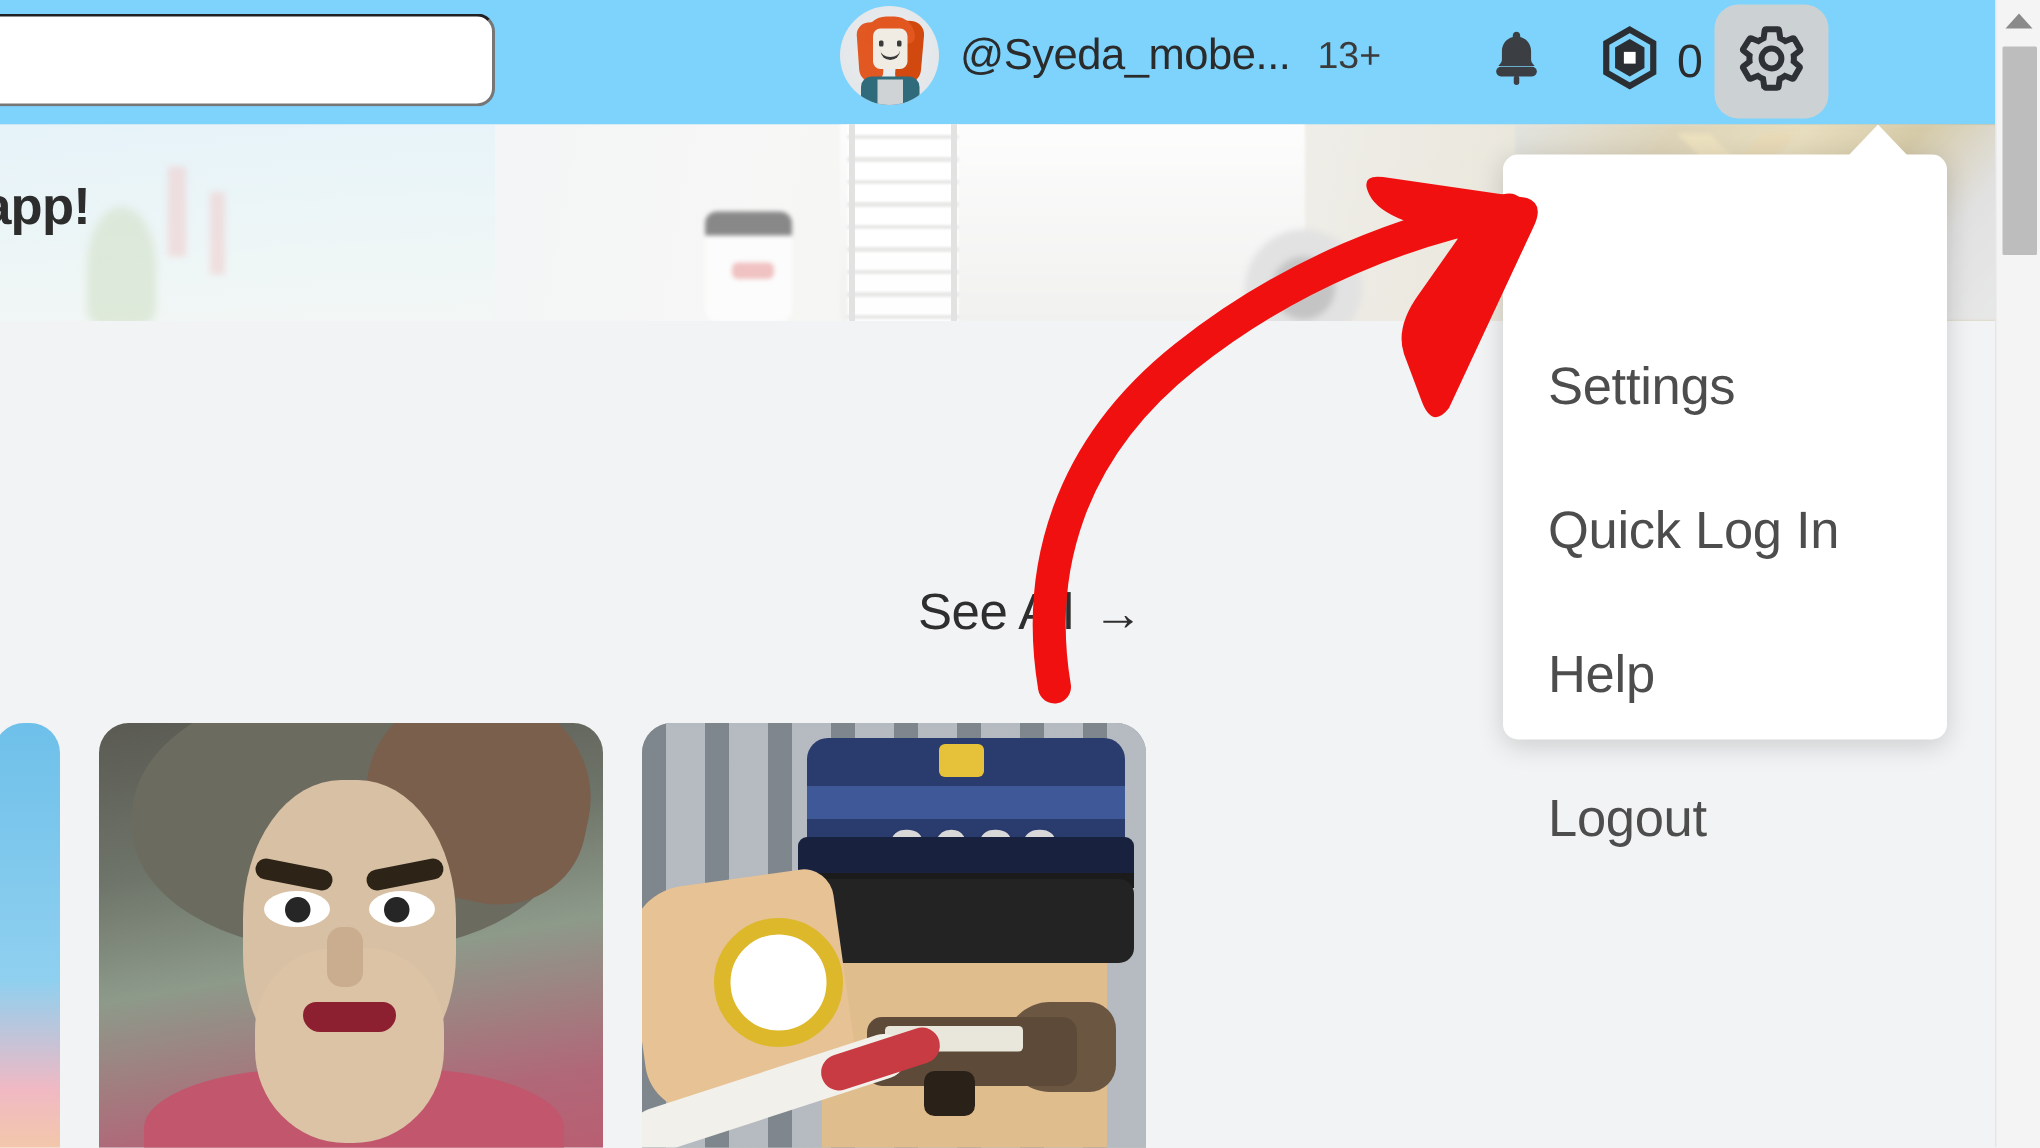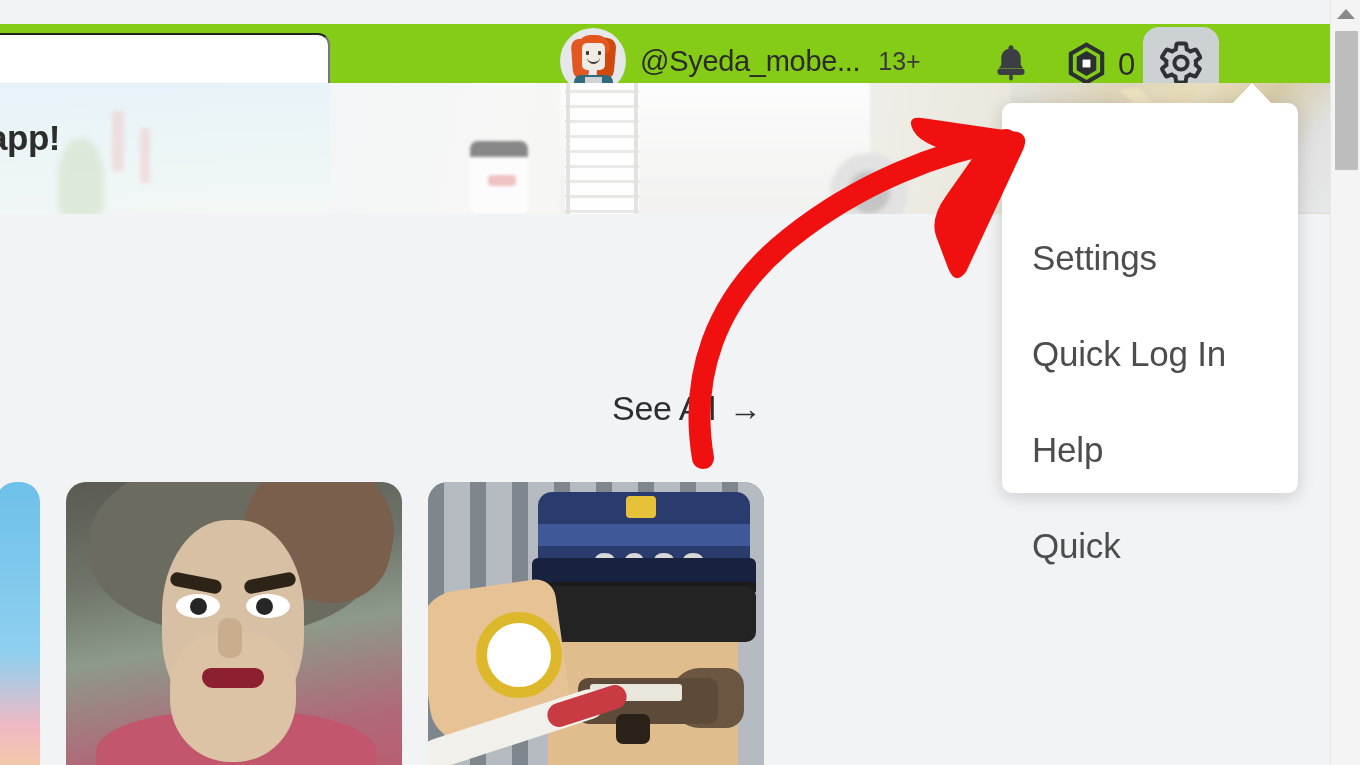--- a/index.html
+++ b/index.html
@@ -9,22 +9,22 @@
     background:#f1f3f4;
     position:relative;
   }
 
   
   #app { position:absolute; inset:0; width:1360px; height:765px; overflow:hidden; }
 
   
   .header {
     position:absolute; left:0; top:0; width:1330px; height:83px;
-    background:#84cc16;
-    display:flex; align-items:center;margin-top:24px;
+    background:#7dd3fc;
+    display:flex; align-items:center;
   }
   .search-box {
     position:absolute; left:-300px; top:9px; width:630px; height:62px;
     background:#ffffff; border-radius:12px;
   }
   .user-cluster {
     position:absolute; left:560px; top:4px;
     display:flex; align-items:center; gap:14px;
   }
   .avatar {
@@ -344,21 +344,21 @@
       </div>
 
     </div>
   </div>
 
   <div class="dd-caret"></div>
   <div class="dropdown">
     <div class="dd-item i0">Settings</div>
     <div class="dd-item i1">Quick Log In</div>
     <div class="dd-item i2">Help</div>
-    <div class="dd-item i3">Quick</div>
+    <div class="dd-item i3">Logout</div>
   </div>
 
   <svg class="annot" width="1360" height="765" viewBox="0 0 1360 765">
     <path d="M703 458 C 690 380, 712 300, 790 238 C 860 182, 940 152, 1006 140" fill="none" stroke="#f01010" stroke-width="22" stroke-linecap="round"></path>
     <path d="M1018 132 L 922 118 Q 906 116 913 130 Q 918 140 936 147 L 972 159
              L 946 196 Q 930 218 936 236 L 948 268 Q 955 286 966 272
              L 1022 152 Q 1030 136 1018 132 Z" fill="#f01010"></path>
   </svg>
 
   <div class="scrollbar">

